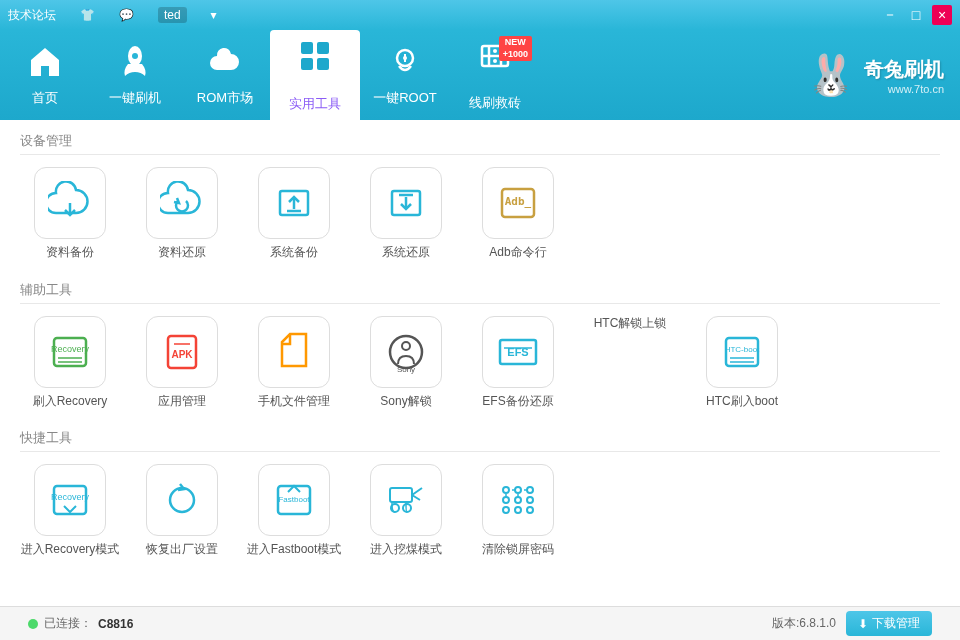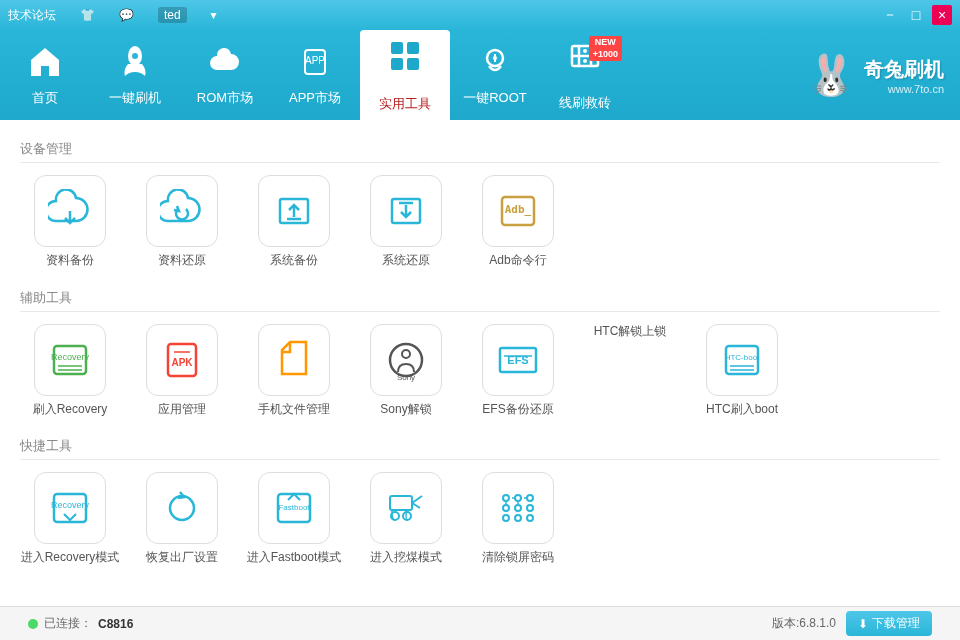--- a/index.html
+++ b/index.html
@@ -82,21 +82,21 @@
       position: absolute;
       top: 6px;
       right: 8px;
     }
 
     
     #main {
       height: calc(640px - 30px - 90px - 34px);
       background: white;
       overflow-y: auto;
-      padding: 20px 20px;
+      padding: 12px 20px;
     }
 
     .section-title {
       font-size: 13px;
       color: #888;
       margin-bottom: 12px;
       padding-bottom: 4px;
       border-bottom: 1px solid #e8e8e8;
     }
 
@@ -204,40 +204,31 @@
 
   <div class="nav-item">
     <div class="nav-icon">
       <svg viewBox="0 0 36 36" fill="white">
           <path d="M10 26a7 7 0 010-14 7 7 0 0114-2 5 5 0 110 16z"></path>
         </svg>
     </div>
     <span>ROM市场</span>
   </div>
 
-  <div class="nav-item">
-    <div class="nav-icon">
-      <svg viewBox="0 0 36 36" fill="none" stroke="white" stroke-width="2">
-        <rect x="8" y="6" width="20" height="24" rx="3"></rect>
-        <text x="18" y="20" fill="white" font-size="10" text-anchor="middle" stroke="none">APP</text>
-      </svg>
-    </div>
-    <span>APP市场</span>
-  </div>
 
   <div class="nav-item active" style="background:white;color:#1da8cc;border-radius:4px 4px 0 0;">
     <div class="nav-icon">
       <svg viewBox="0 0 36 36" fill="#1da8cc">
         <rect x="4" y="4" width="12" height="12" rx="2"></rect>
         <rect x="20" y="4" width="12" height="12" rx="2"></rect>
         <rect x="4" y="20" width="12" height="12" rx="2"></rect>
         <rect x="20" y="20" width="12" height="12" rx="2"></rect>
       </svg>
     </div>
-    <span style="color:#b91c1c;margin-top:12px;">实用工具</span>
+    <span style="color:#8b5cf6;margin-top:12px;">实用工具</span>
   </div>
 
   <div class="nav-item">
     <div class="nav-icon">
       <svg viewBox="0 0 36 36" fill="white">
         <circle cx="18" cy="14" r="8" fill="none" stroke="white" stroke-width="2.5"></circle>
         <path d="M12 22 Q18 30 24 22" fill="none" stroke="white" stroke-width="2.5"></path>
         <line x1="18" y1="10" x2="18" y2="18" stroke="white" stroke-width="2"></line>
         <circle cx="18" cy="14" r="2" fill="white"></circle>
       </svg>

